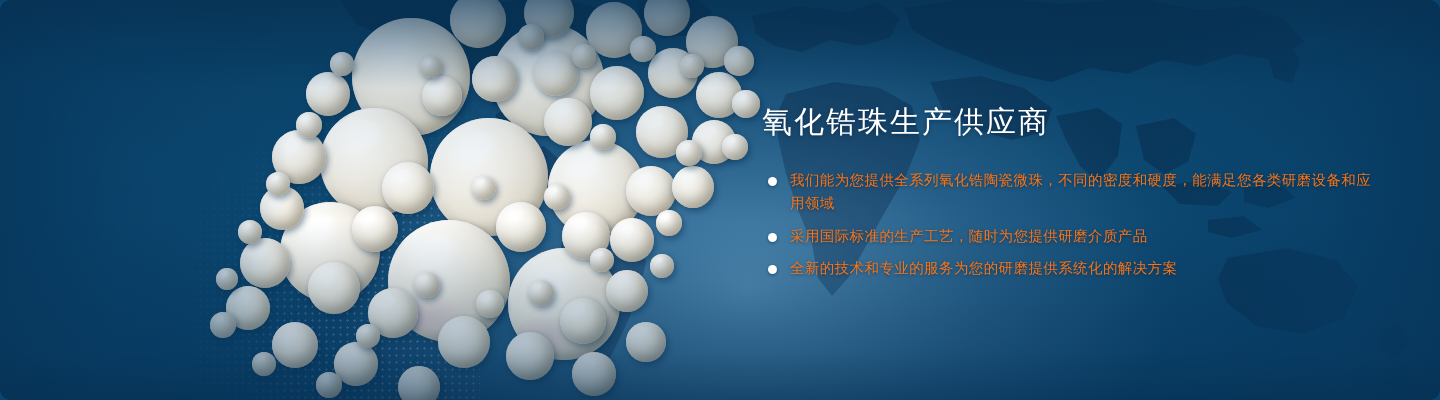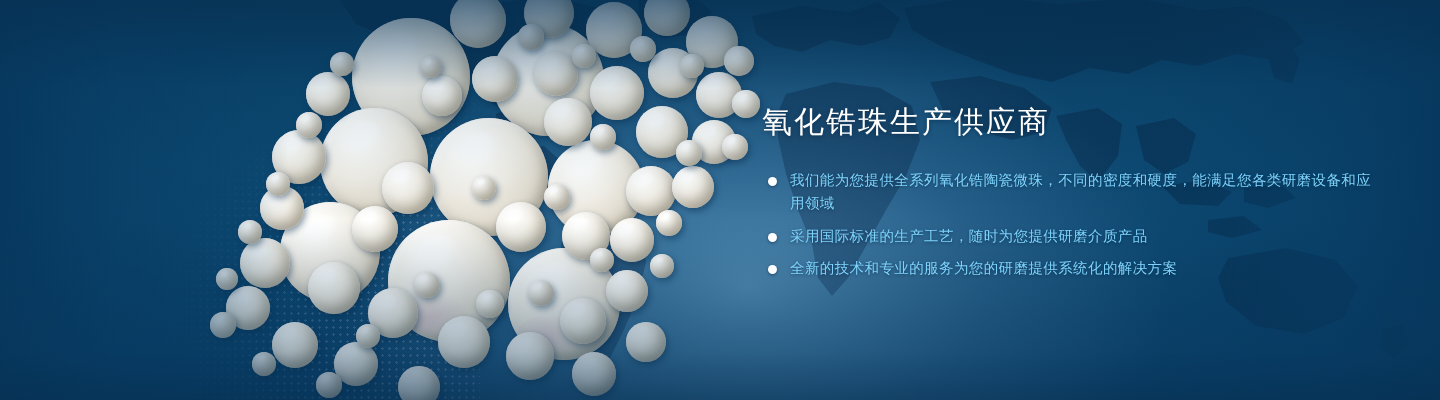--- a/index.html
+++ b/index.html
@@ -11,20 +11,21 @@
   body {
     font-family: "Liberation Sans", "DejaVu Sans", sans-serif;
   }
 
   .banner {
     position: relative;
     width: 1440px;
     height: 400px;
     overflow: hidden;
     background: #08406a;
+    border-radius: 11px;
   }
 
   
   .bg-base {
     position: absolute;
     inset: 0;
     background:
       radial-gradient(ellipse 620px 420px at 52% 72%, rgba(92,150,190,0.85) 0%, rgba(70,125,168,0.45) 38%, rgba(30,80,122,0.10) 68%, rgba(10,66,110,0) 85%),
       linear-gradient(180deg, #0a4065 0%, #0b4871 40%, #0a456e 70%, #09406a 100%);
   }
@@ -129,21 +130,21 @@
     margin: 28px 0 0 0;
     padding: 0;
     list-style: none;
   }
   .bullet {
     position: relative;
     padding-left: 28px;
     margin-bottom: 9px;
     font-size: 14.5px;
     line-height: 1.62;
-    color: #7dd3fc;
+    color: #f97316;
     letter-spacing: 0.4px;
     text-shadow: 0 1px 3px rgba(4,30,55,0.5);
   }
   .bullet:last-child { margin-bottom: 0; }
   .bullet .dot {
     position: absolute;
     left: 6px;
     top: 8px;
     width: 9px;
     height: 9px;

